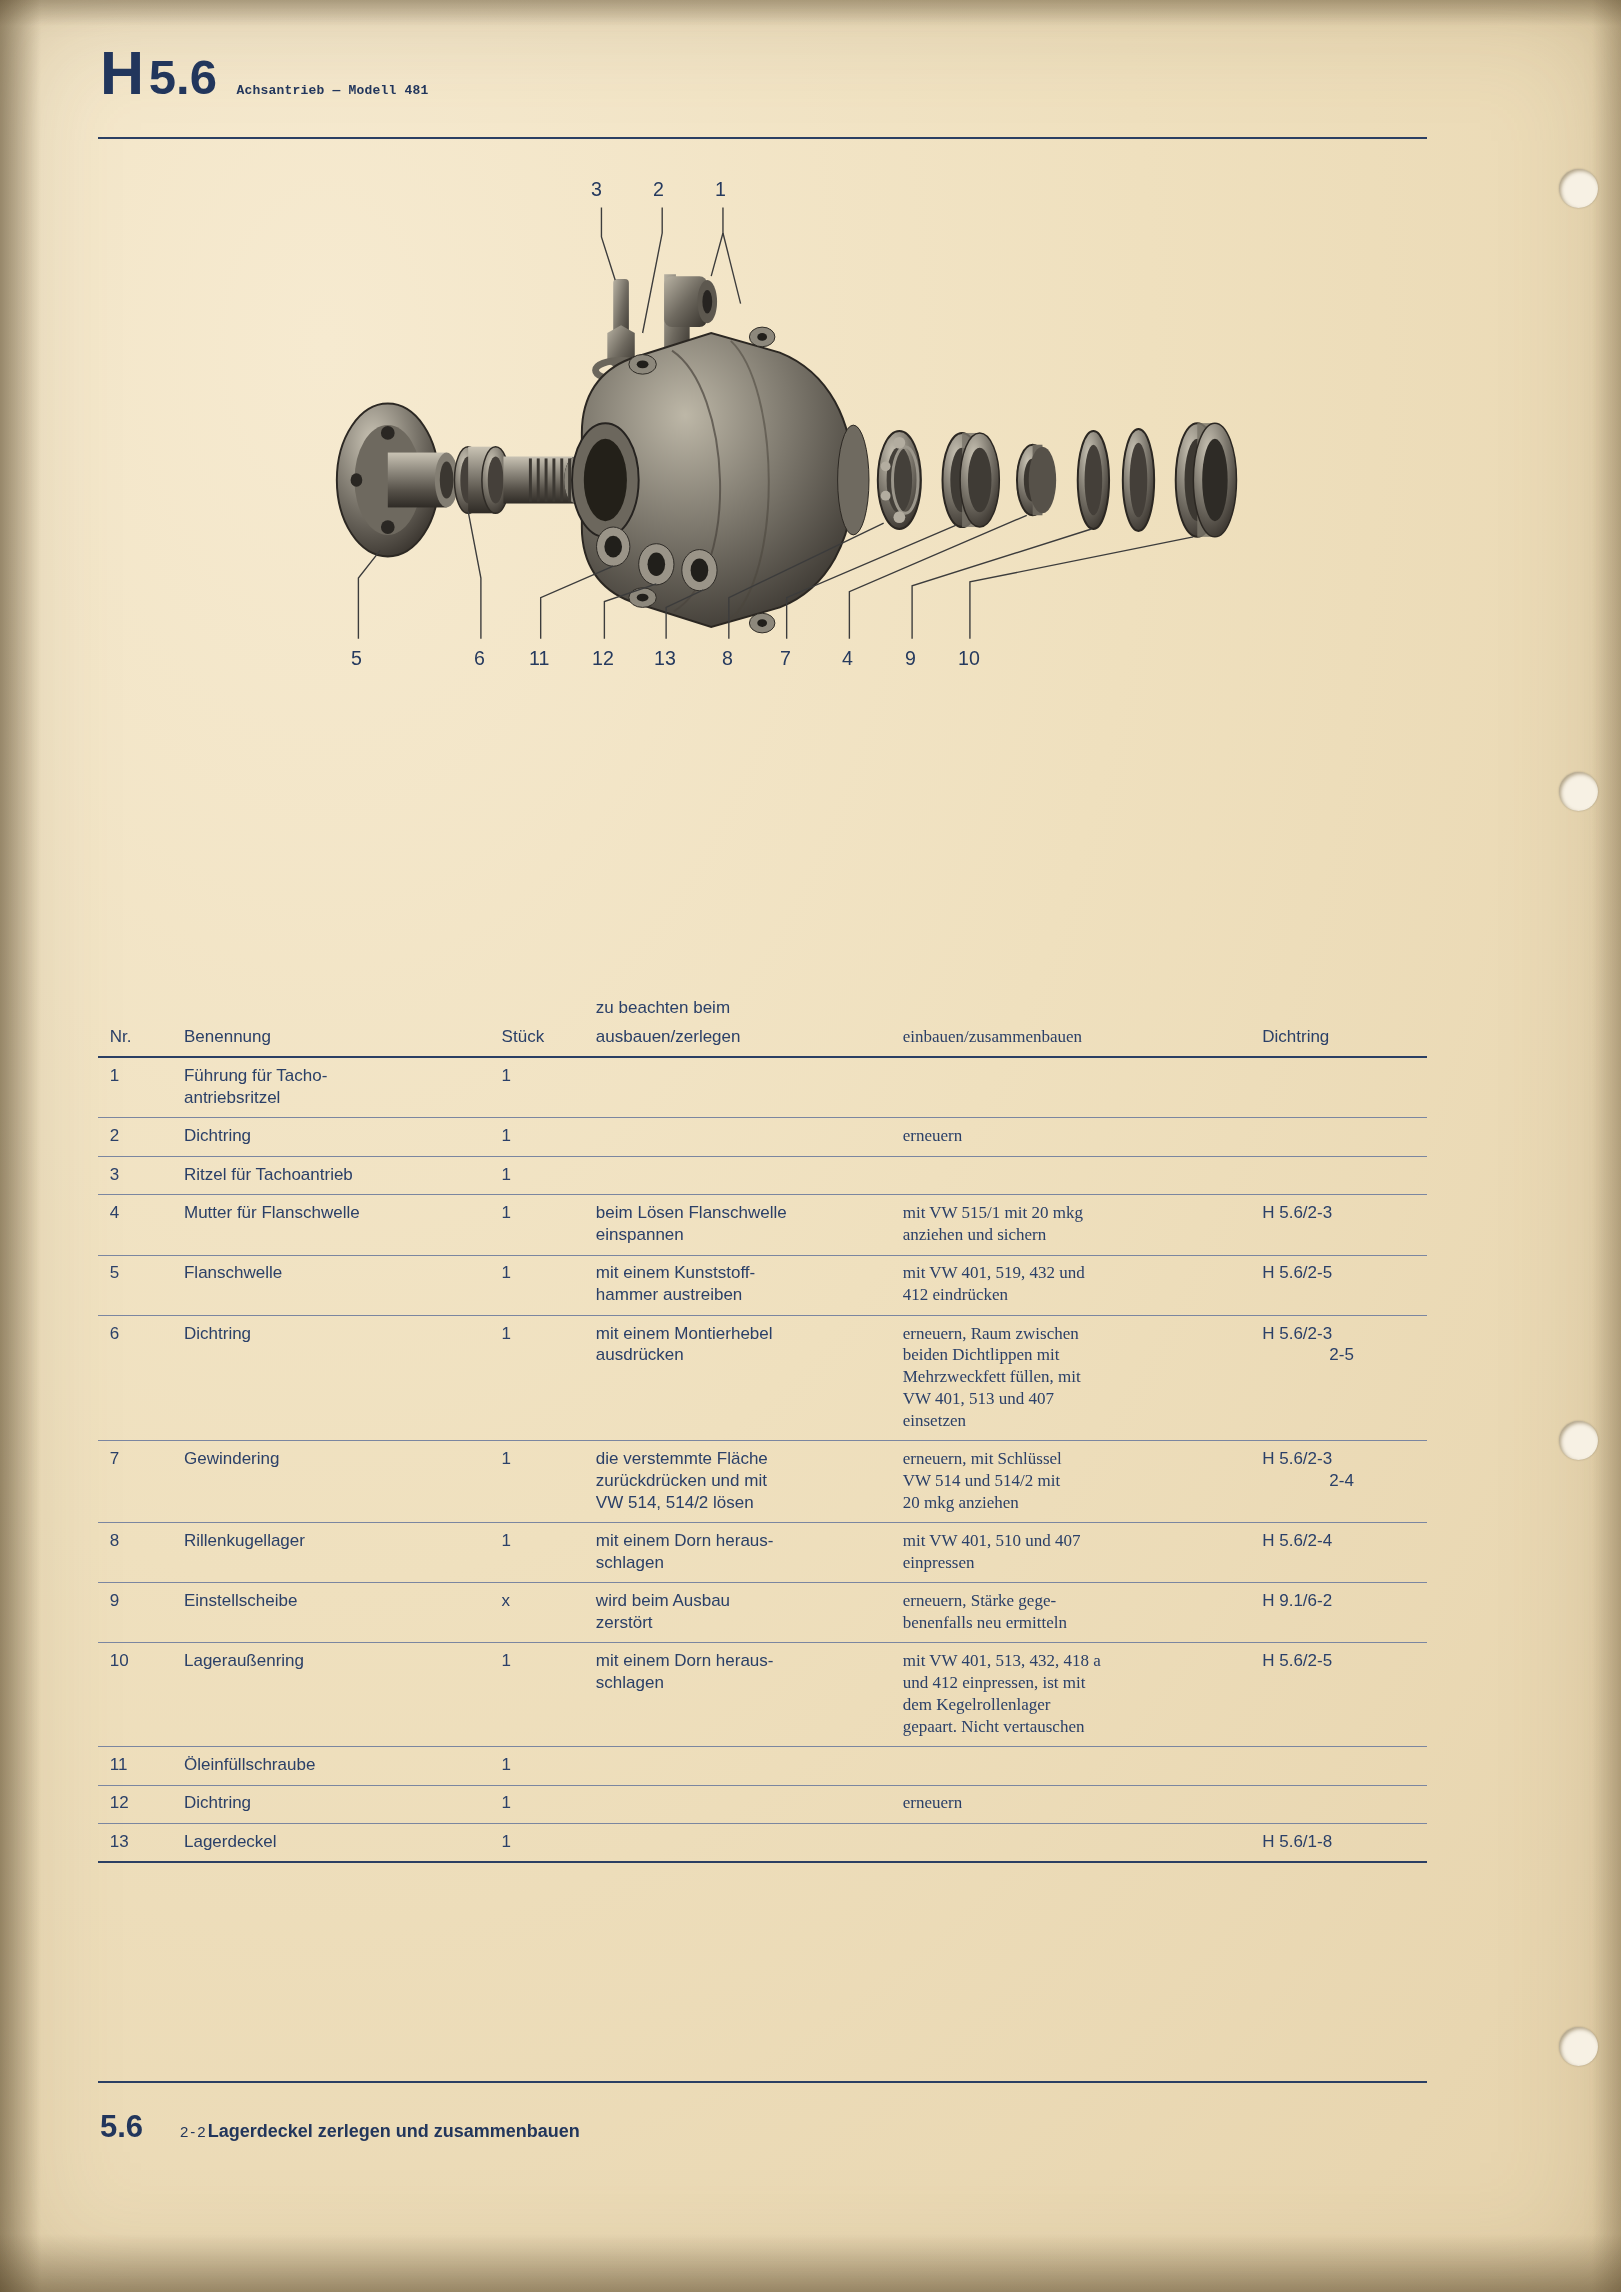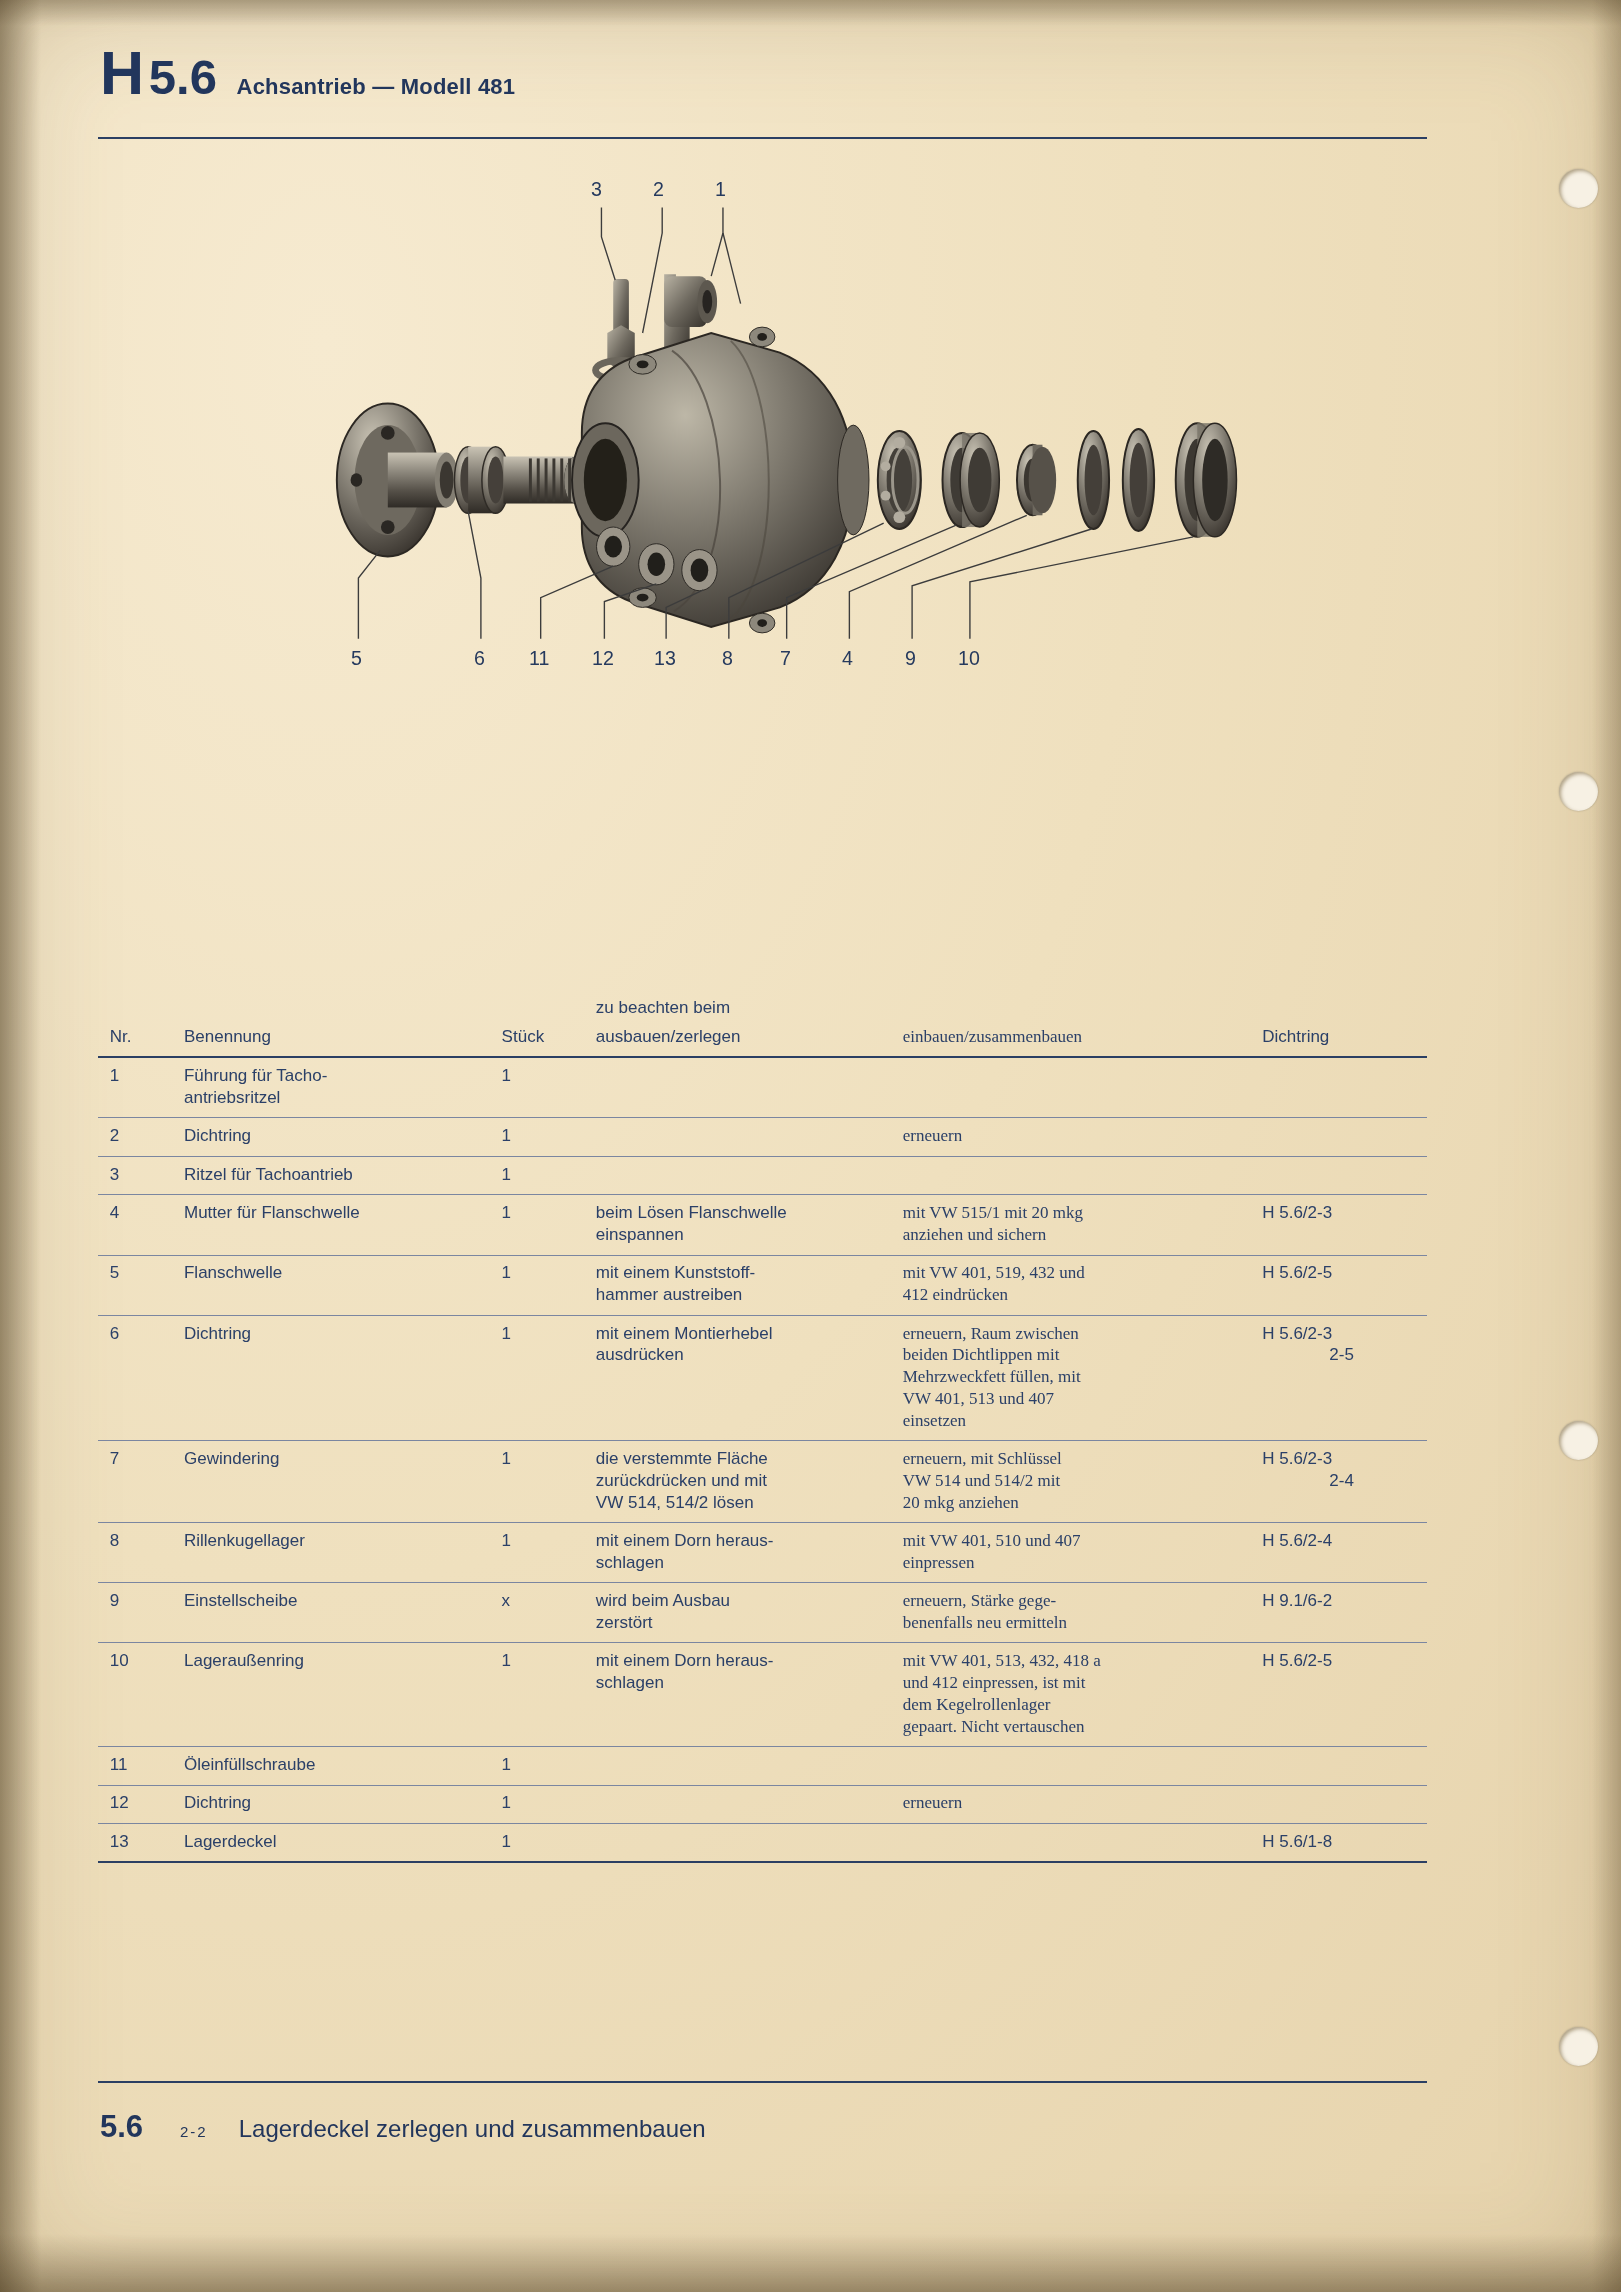--- a/index.html
+++ b/index.html
@@ -87,25 +87,26 @@
     line-height: 1;
   }
   .hdr-num {
     font-size: 49px;
     font-weight: bold;
     color: #22365c;
     line-height: 1;
     margin-left: 5.9px;
   }
   .hdr-title {
-    font-size: 22px;
+    font-size: 13px;
     font-weight: bold;
     color: #22365c;
     margin-left: 19.6px;
     letter-spacing: 0.2px;
+    font-family: Liberation Mono, monospace;
   }
   .rule-top {
     position: absolute;
     left: 3.9px;
     top: 137px;
     width: 1329px;
     height: 2px;
     background: #2b3f63;
   }
 
@@ -181,21 +182,21 @@
   .footer {
     position: absolute;
     left: 5.9px;
     top: 2109px;
     display: flex;
     align-items: baseline;
     color: #22365c;
   }
   .f-sec { font-size: 31px; font-weight: bold; }
   .f-pg { font-size: 15px; margin-left: 37px; letter-spacing: 2px; }
-  .f-title { font-size: 24px; font-weight: normal; margin-left: 31px; }
+  .f-title { font-size: 18px; font-weight: bold; }
 </style>
 </head>
 <body>
 
 <div class="page">
 
   <div class="darkedge-top"></div>
   <div class="darkedge-left"></div>
   <div class="darkedge-right"></div>
   <div class="darkedge-bottom"></div>

